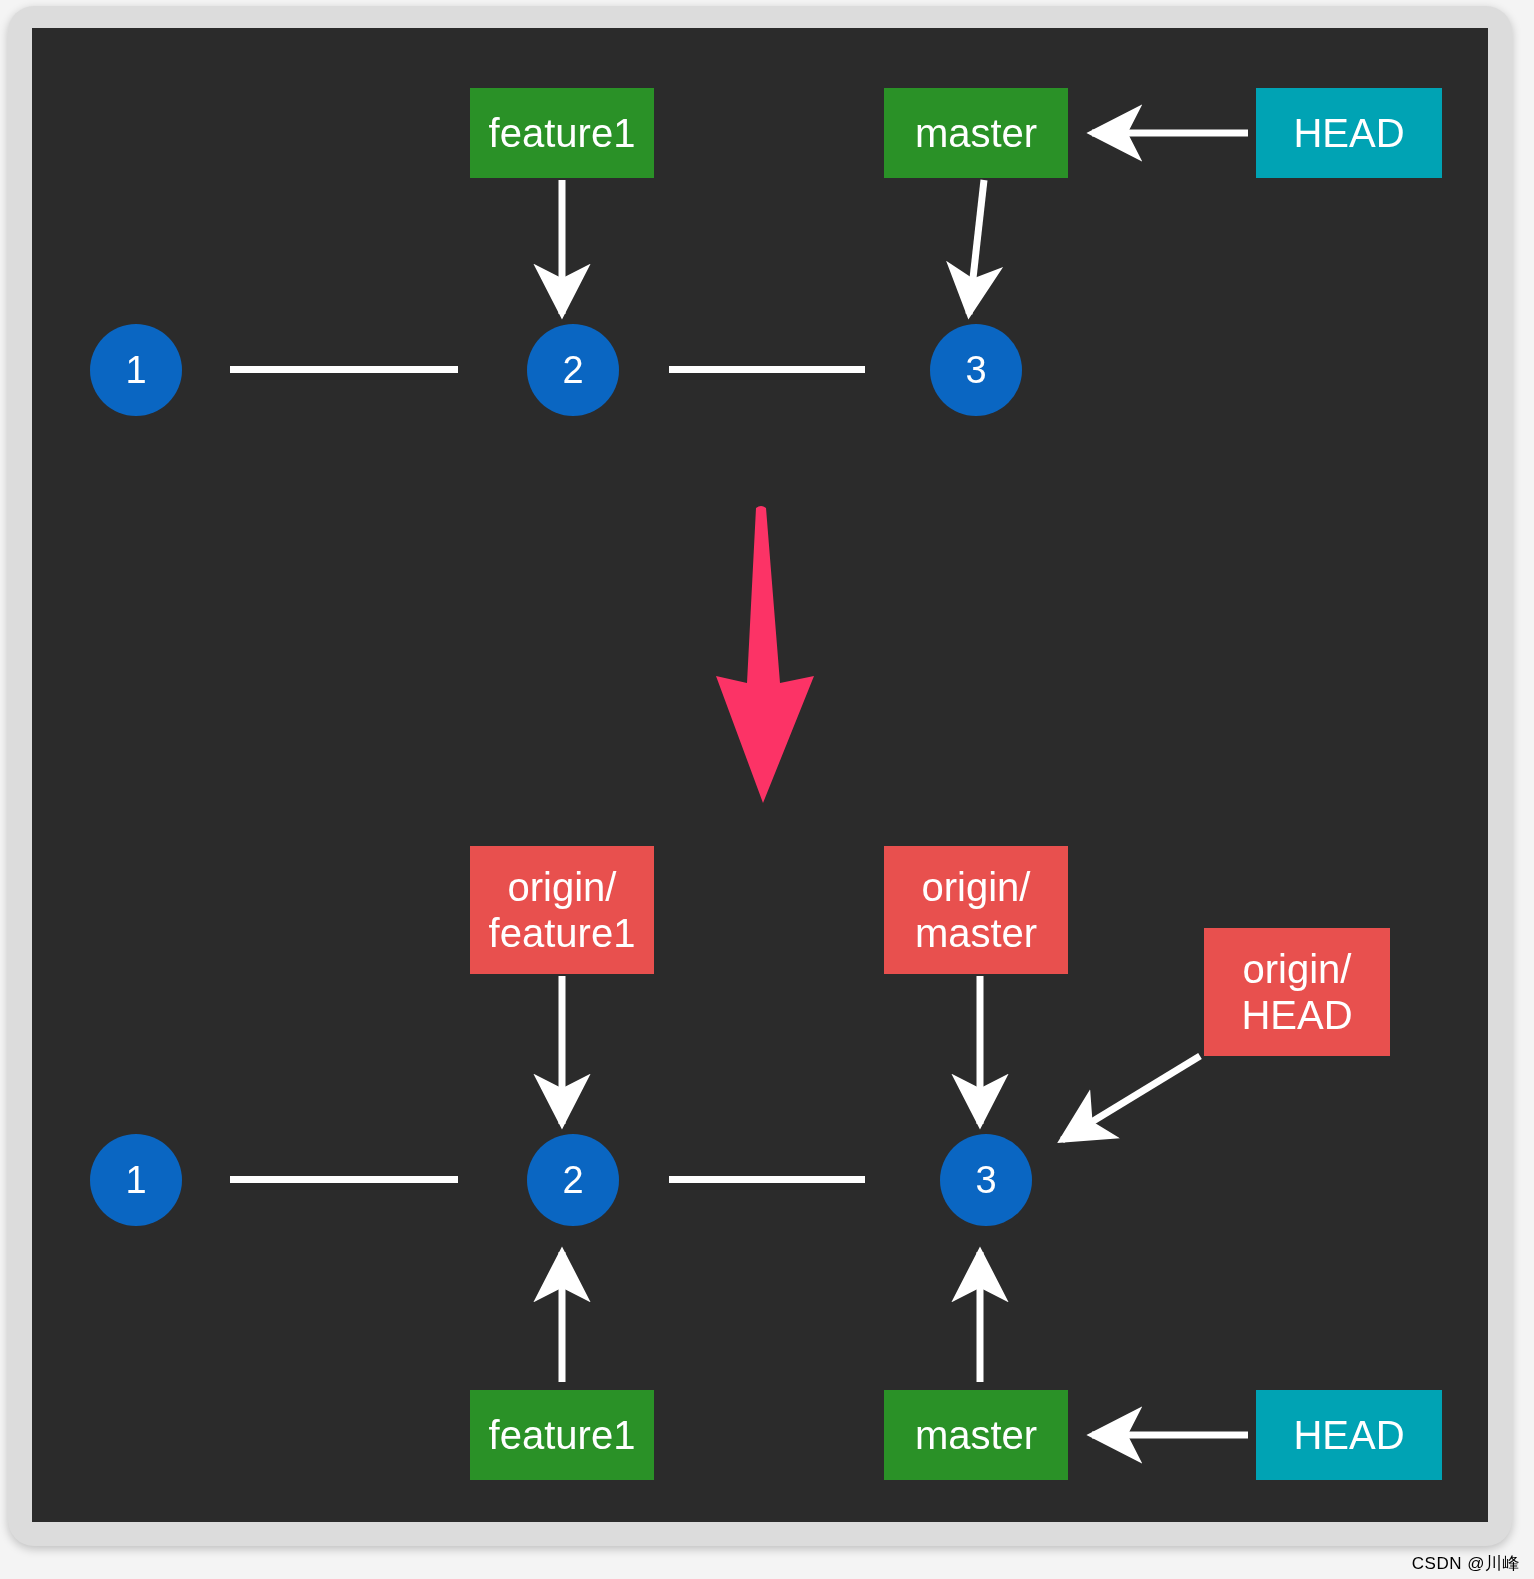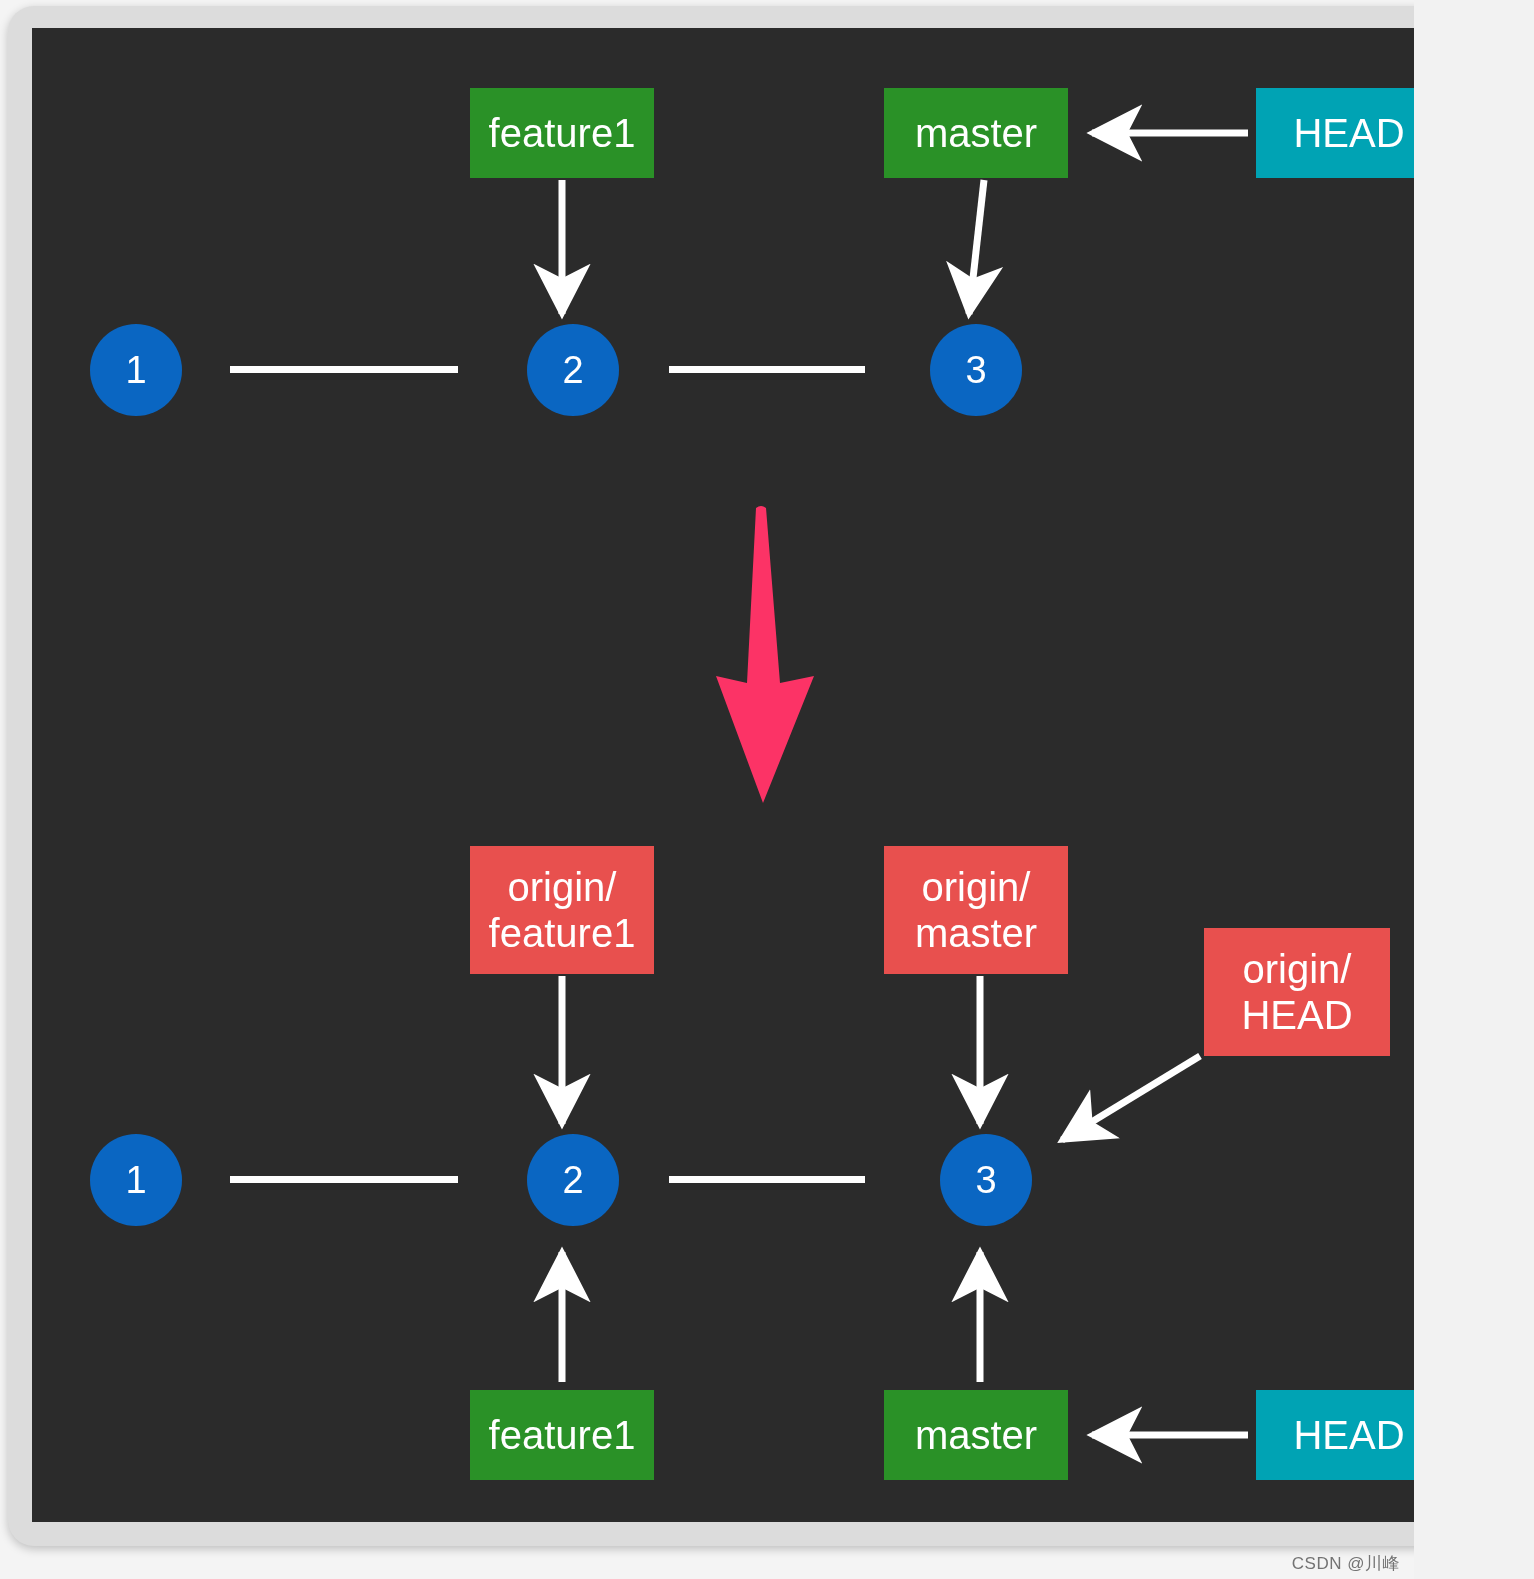--- a/index.html
+++ b/index.html
@@ -2,21 +2,21 @@
 <html><head>
 <meta charset="utf-8">
 <style>
   html, body {
     margin: 0;
     padding: 0;
     background: #f2f2f2;
   }
   #page {
     position: relative;
-    width: 1414px;
+    width: 1534px;
     height: 1579px;
     overflow: hidden;
     font-family: "Liberation Sans", sans-serif;
     background: #f4f4f4;
   }
   
   #frame {
     position: absolute;
     left: 8px;
     top: 6px;
@@ -70,21 +70,21 @@
     top: 0;
     width: 1456px;
     height: 1494px;
     pointer-events: none;
   }
   #watermark {
     position: absolute;
     right: 14px;
     bottom: 4px;
     font-size: 17px;
-    color: #737373;
+    color: #000000;
     letter-spacing: 0.5px;
     font-family: "Liberation Sans", sans-serif;
   }
 </style>
 </head>
 <body>
 
 <div id="page">
   <div id="frame"></div>
 

